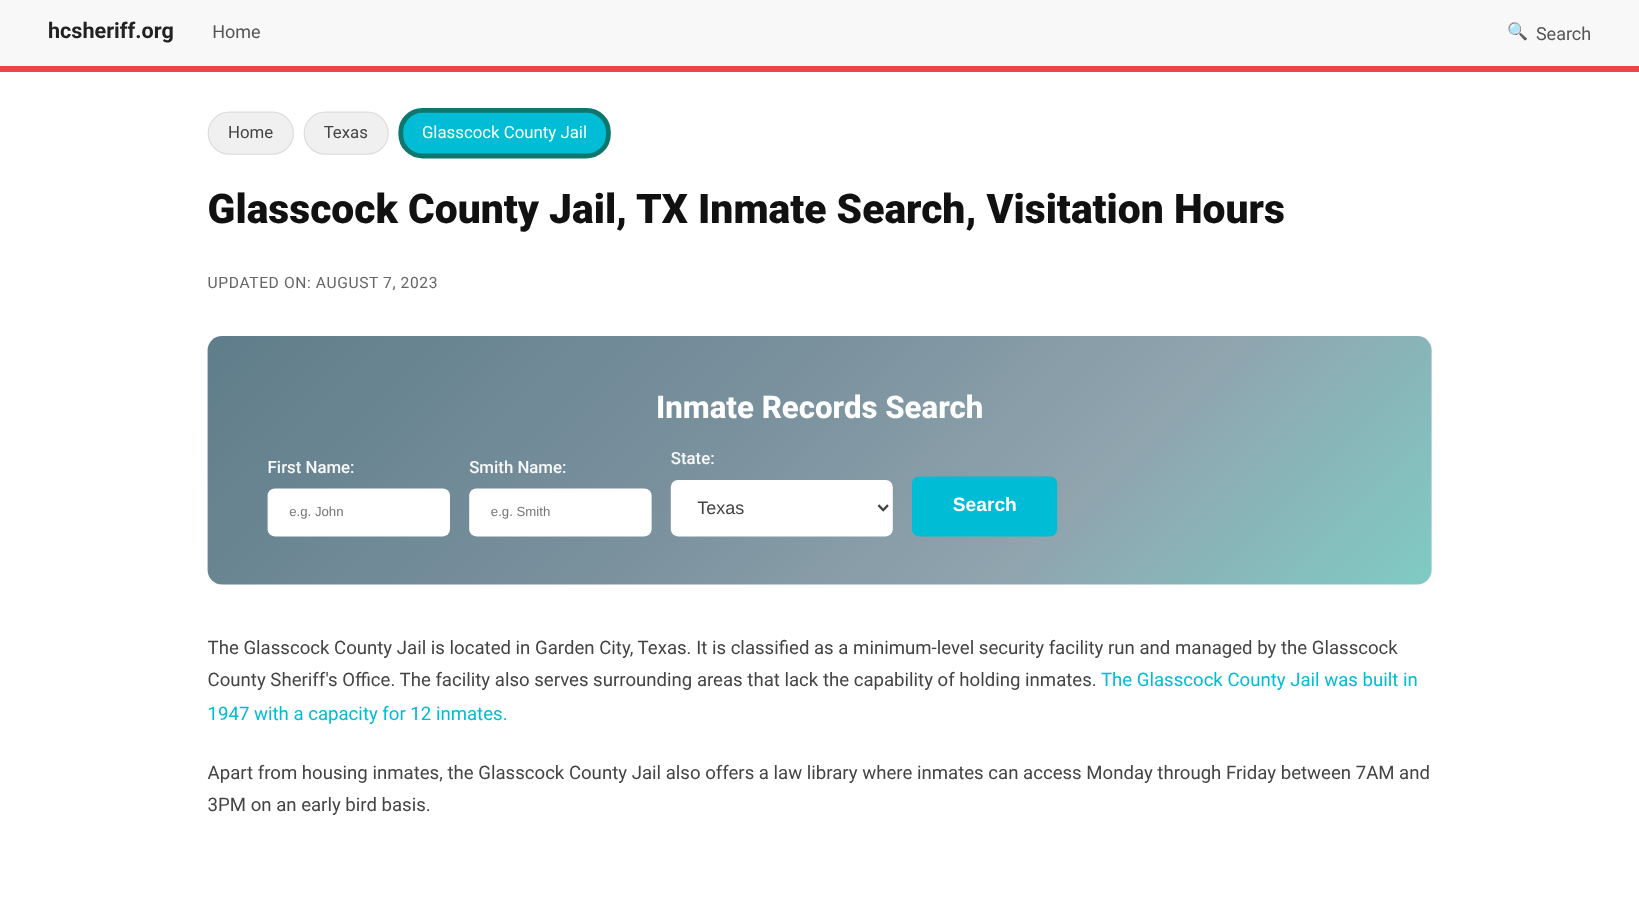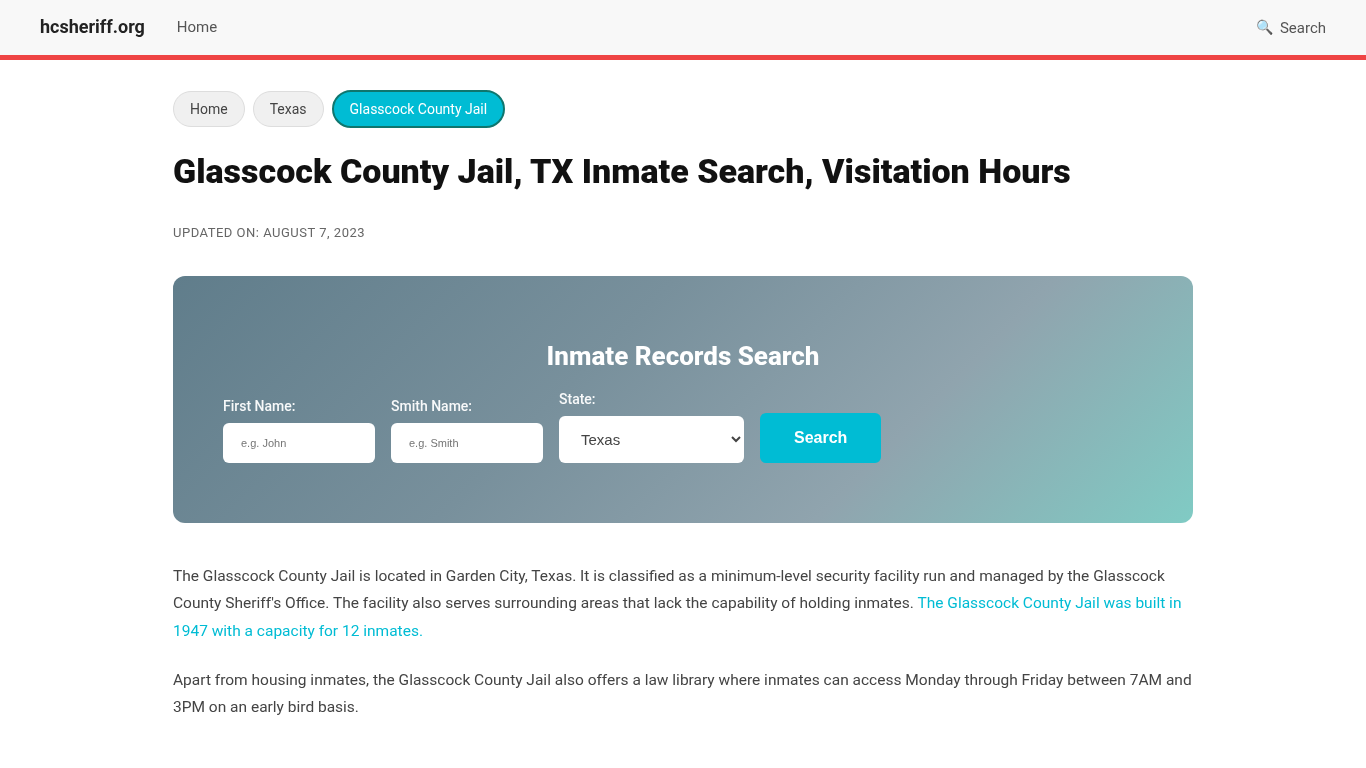--- a/index.html
+++ b/index.html
@@ -84,21 +84,21 @@
 
     .breadcrumb-item.plain {
       background: #f0f0f0;
       color: #444;
       border: 1px solid #ddd;
     }
 
     .breadcrumb-item.active {
       background: #00bcd4;
       color: #fff;
-      border: 2px solid #0f766e;
+      border: 4px solid #0f766e;
     }
 
     
     .page-title {
       font-size: 34px;
       font-weight: 900;
       color: #111;
       line-height: 1.15;
       margin-bottom: 16px;
     }
@@ -109,21 +109,21 @@
       text-transform: uppercase;
       letter-spacing: 0.5px;
       margin-bottom: 32px;
       margin-top: 32px;
     }
 
     
     .search-panel {
       background: linear-gradient(135deg, #607d8b 0%, #78909c 40%, #90a4ae 70%, #80cbc4 100%);
       border-radius: 12px;
-      padding: 60px 50px;
+      padding: 40px 50px;
       margin-bottom: 40px;
       text-align: center;
     }
 
     .search-panel-title {
       font-size: 26px;
       font-weight: 800;
       color: #fff;
       margin-bottom: 10px;
     }

